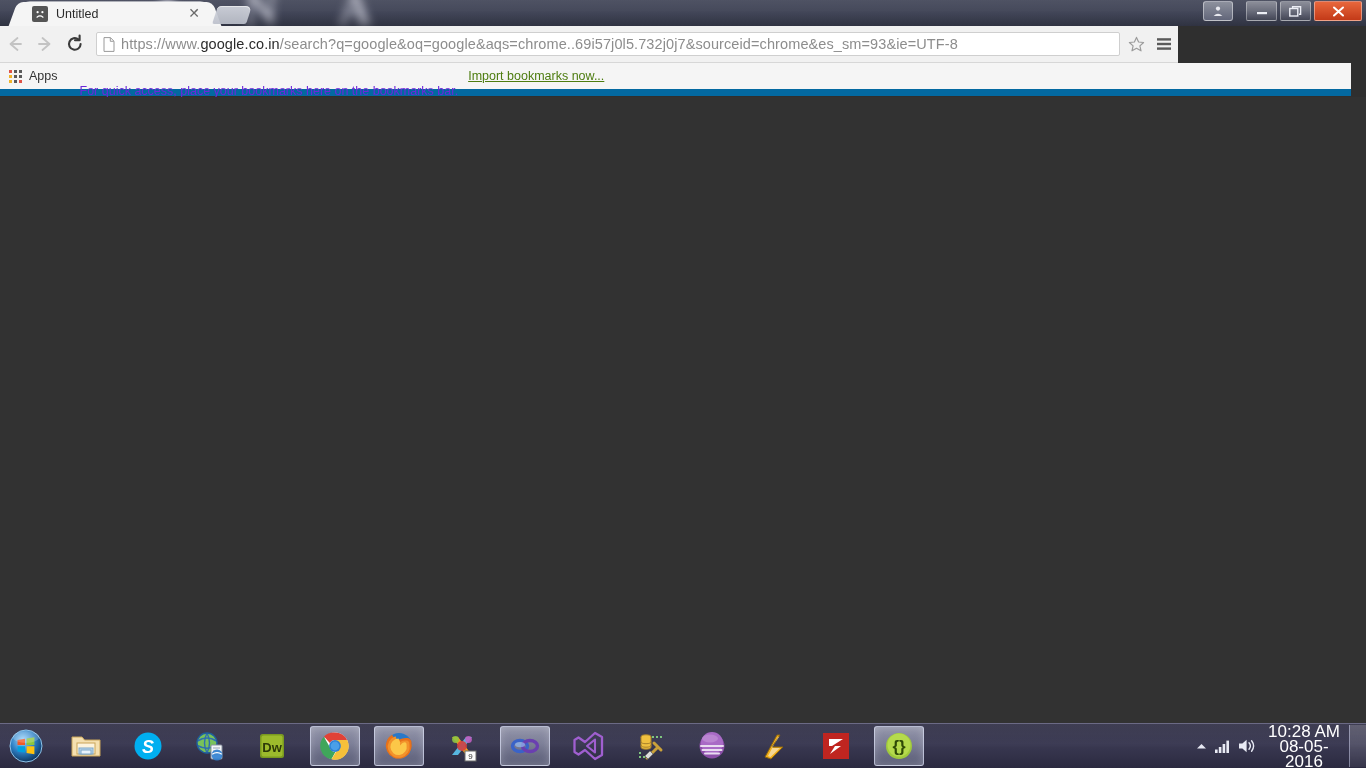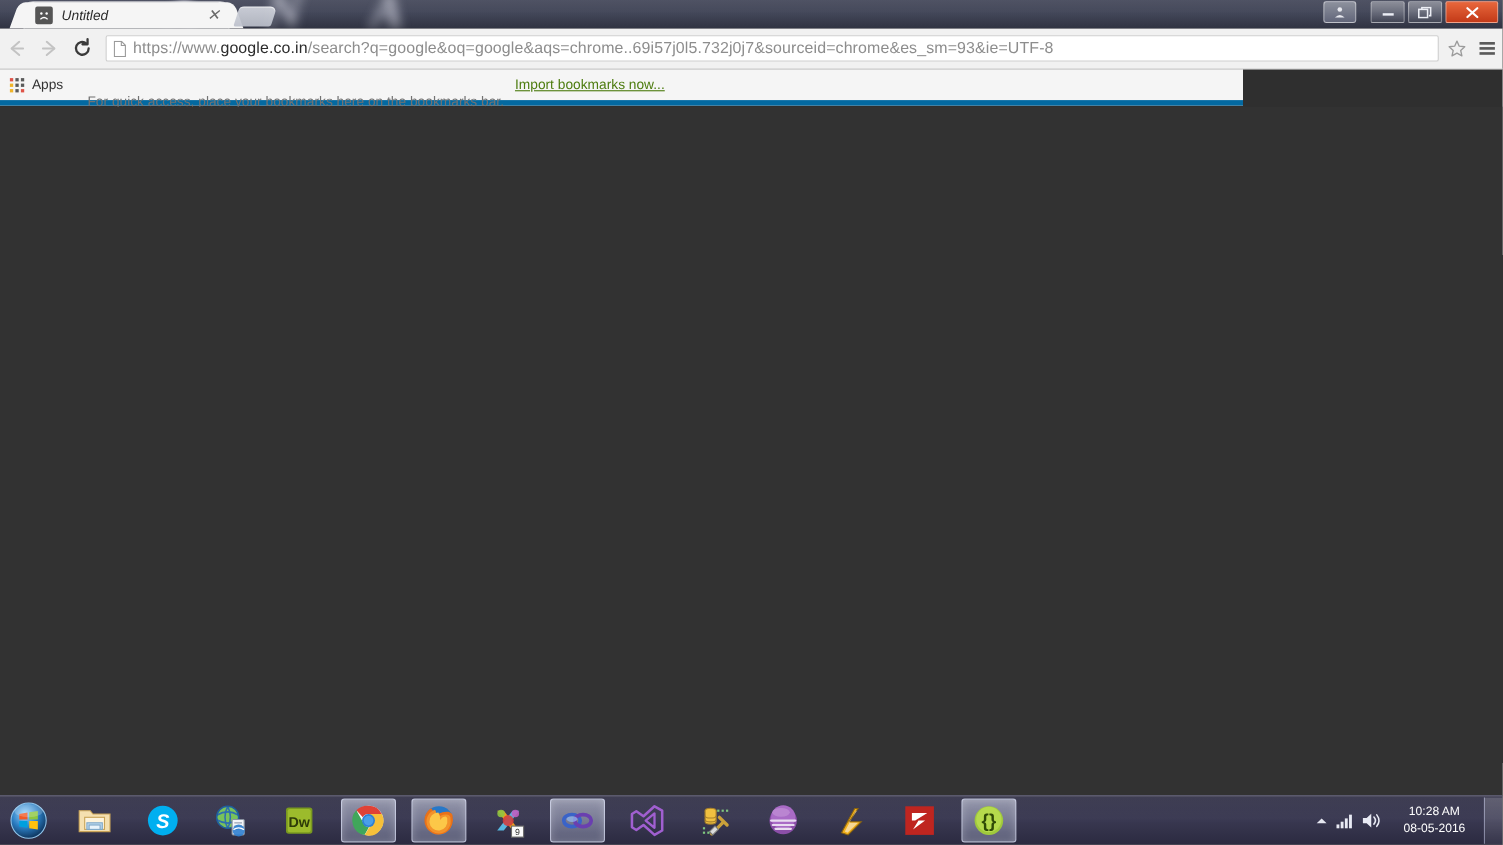--- a/index.html
+++ b/index.html
@@ -19,21 +19,20 @@
   }
 
   
   .titlebar {
     position: absolute;
     left: 0; top: 0;
     width: 1366px;
     height: 26px;
     background: linear-gradient(180deg,#3b3f52 0%, #434759 40%, #3a3e50 100%);
     overflow: hidden;
-    font-style: italic;
   }
   
   .wp-blur {
     position: absolute;
     top: -16px;
     left: 150px;
     width: 1100px;
     height: 56px;
     filter: blur(5px);
     opacity: .85;
@@ -146,21 +145,21 @@
   .wbtn.close {
     width: 46px;
     background: linear-gradient(180deg,#e8673c,#c33a18);
     border-color: rgba(255,255,255,.4);
   }
 
   
   .toolbar {
     position: absolute;
     left: 0; top: 26px;
-    width: 1366px; height: 36px;
+    width: 1178px; height: 36px;
     background: #f1f1f1;
     border-bottom: 1px solid #d7d7d7;
     display: flex;
     align-items: center;
   }
   .navbtn {
     width: 30px; height: 30px;
     display: flex; align-items: center; justify-content: center;
     flex: none;
   }
@@ -191,41 +190,41 @@
   .star-btn, .menu-btn {
     width: 28px; height: 28px;
     display:flex; align-items:center; justify-content:center;
     flex:none;
   }
 
   
   .bookmarks {
     position: absolute;
     left: 0; top: 63px;
-    width: 1130px; height: 33px;
+    width: 1351px; height: 33px;
     background: #f5f5f5;
-    border-bottom: 5px solid #0369a1;
+    border-bottom: 7px solid #0369a1;
     display: flex;
     align-items: center;
     padding-left: 9px;
     box-sizing: border-box;
     font-size: 12.5px;
     color: #333;
   }
   .apps-grid {
     width: 13px; height: 13px;
     display: grid;
     grid-template-columns: repeat(3,3px);
     grid-template-rows: repeat(3,3px);
     gap: 2px;
     flex: none;
   }
   .apps-grid i { display:block; width:3px; height:3px; }
   .apps-label { margin-left: 7px; color:#333; }
-  .bm-hint { margin-left: 22px; color:#737373;margin-top:30px; }
+  .bm-hint { margin-left: 22px; color:#6d28d9;margin-top:30px; }
   .bm-link {
     margin-left: 10px;
     color:#4d7c0f;
     text-decoration: underline;
   }
 
   
   .content {
     position: absolute;
     left: 0; top: 97px;
@@ -281,21 +280,21 @@
   }
   .tray-arrow {
     width: 20px; height: 40px;
     display:flex; align-items:center; justify-content:center;
   }
   .tray-ico { width: 24px; height: 40px; display:flex; align-items:center; justify-content:center; }
   .clock {
     width: 78px;
     text-align: center;
     color: #fff;
-    font-size: 11px;
+    font-size: 17px;
     line-height: 15px;
     margin: 0 4px 0 6px;
   }
   .show-desktop {
     width: 16px; height: 42px;
     background: linear-gradient(180deg, rgba(255,255,255,.18), rgba(255,255,255,.05));
     border-left: 1px solid rgba(220,225,255,.45);
     margin-left: 2px;
   }
 </style>

